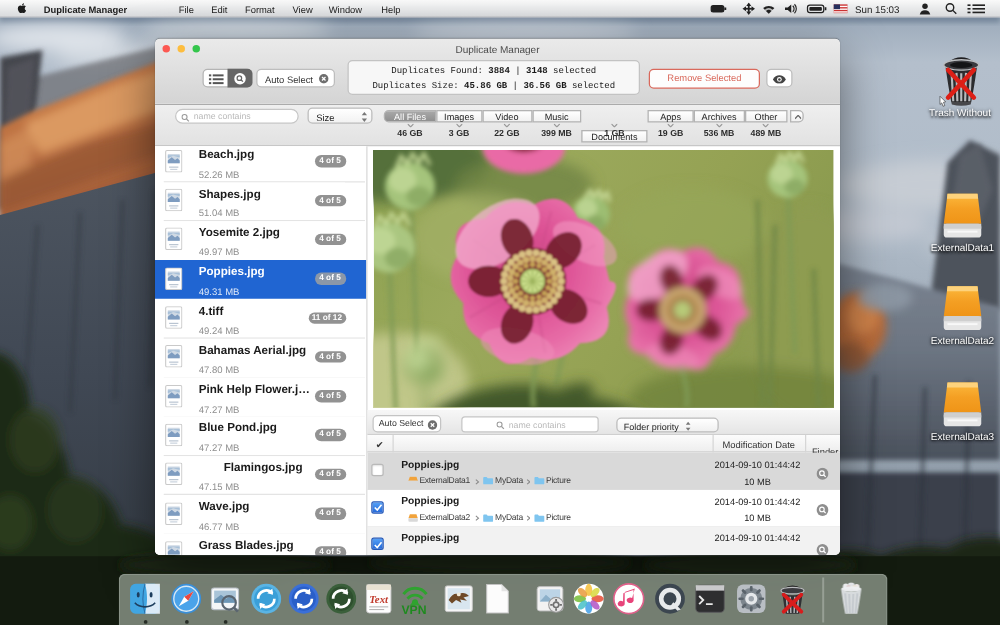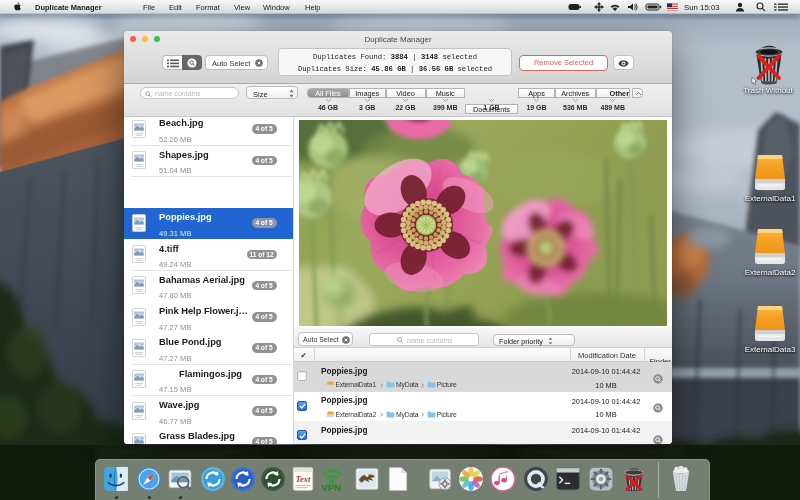--- a/index.html
+++ b/index.html
@@ -381,21 +381,21 @@
     <div class="abs" style="left:211.0px;top:0;width:37px;height:9.5px;border:0.5px solid #b3b3b3;box-sizing:border-box;background:linear-gradient(#fff,#f1f1f1);color:#222;font-size:7.3px;text-align:center;line-height:9px;">Apps</div>
     <svg class="abs" style="left:227.0px;top:11px" width="5" height="3" viewBox="0 0 5 3">
           <path d="M0 0 2.5 2.5 5 0" fill="none" stroke="#999" stroke-width="0.9"></path>
         </svg>
     <div class="abs" style="left:204.5px;top:15.5px;width:50px;text-align:center;font-size:7px;font-weight:bold;color:#2b2b2b;">19 GB</div>
     <div class="abs" style="left:248.0px;top:0;width:40.5px;height:9.5px;border:0.5px solid #b3b3b3;box-sizing:border-box;background:linear-gradient(#fff,#f1f1f1);color:#222;font-size:7.3px;text-align:center;line-height:9px;">Archives</div>
     <svg class="abs" style="left:265.75px;top:11px" width="5" height="3" viewBox="0 0 5 3">
           <path d="M0 0 2.5 2.5 5 0" fill="none" stroke="#999" stroke-width="0.9"></path>
         </svg>
     <div class="abs" style="left:243.25px;top:15.5px;width:50px;text-align:center;font-size:7px;font-weight:bold;color:#2b2b2b;">536 MB</div>
-    <div class="abs" style="left:288.5px;top:0;width:34.5px;height:9.5px;border:0.5px solid #b3b3b3;box-sizing:border-box;background:linear-gradient(#fff,#f1f1f1);color:#222;font-size:7.3px;text-align:right;line-height:9px;font-weight:bold;">Other</div>
+    <div class="abs" style="left:288.5px;top:0;width:34.5px;height:9.5px;border:0.5px solid #b3b3b3;box-sizing:border-box;background:linear-gradient(#fff,#f1f1f1);color:#222;font-size:7.3px;text-align:center;line-height:9px;">Other</div>
     <svg class="abs" style="left:303.25px;top:11px" width="5" height="3" viewBox="0 0 5 3">
           <path d="M0 0 2.5 2.5 5 0" fill="none" stroke="#999" stroke-width="0.9"></path>
         </svg>
     <div class="abs" style="left:280.75px;top:15.5px;width:50px;text-align:center;font-size:7px;font-weight:bold;color:#2b2b2b;">489 MB</div>
     <div class="abs" style="left:324.5px;top:0;width:11px;height:9.5px;border:0.5px solid #b3b3b3;border-radius:0 4px 4px 0;background:linear-gradient(#fff,#f1f1f1);box-sizing:border-box;">
           <svg style="position:absolute;left:3px;top:2.8px" width="5" height="4" viewBox="0 0 5 4">
             <path d="M0 3 2.5 0.3 5 3" fill="none" stroke="#666" stroke-width="1"></path>
           </svg>
         </div>
   </div>
@@ -419,20 +419,34 @@
     <svg class="abs" style="left:7.5px;top:5.5px" width="14" height="18" viewBox="0 0 13 17">
       <rect x="0.4" y="0.4" width="12.2" height="16.2" rx="1" fill="#fff" stroke="#c9c9c9" stroke-width="0.8"></rect>
       <rect x="2" y="3" width="9" height="7" fill="#cfd9e4"></rect>
       <path d="M2 8 5 5.4 7.5 7.6 9.3 6.2 11 8V10H2Z" fill="#7e9cc0"></path>
       <path d="M2 6.2 6 4.4 11 5.6V4H2Z" fill="#a8c0d8"></path>
       <rect x="3" y="12.5" width="7" height="0.9" fill="#b9c4d1"></rect>
       <rect x="3.8" y="14.2" width="5.4" height="0.9" fill="#c9d2dd"></rect>
     </svg>
     <div class="abs" style="left:35px;top:4px;font-size:9.3px;font-weight:bold;color:#1a1a1a;white-space:nowrap;">Shapes.jpg</div>
     <div class="abs" style="left:35px;top:20.5px;font-size:7.6px;color:#8e8e8e;">51.04 MB</div>
+    <div class="abs" style="left:127.5px;top:10px;width:25px;height:9.5px;border-radius:5px;background:#929292;color:#fff;font-size:6.6px;font-weight:bold;text-align:center;line-height:9.5px;">4 of 5</div>
+    <div class="abs" style="left:7px;top:30.8px;width:161px;height:0.7px;background:#e4e4e4;"></div>
+  </div>
+  <div class="abs" style="left:0;top:60.4px;width:168.5px;height:31.3px;background:#fff;">
+    <svg class="abs" style="left:7.5px;top:5.5px" width="14" height="18" viewBox="0 0 13 17">
+      <rect x="0.4" y="0.4" width="12.2" height="16.2" rx="1" fill="#fff" stroke="#c9c9c9" stroke-width="0.8"></rect>
+      <rect x="2" y="3" width="9" height="7" fill="#cfd9e4"></rect>
+      <path d="M2 8 5 5.4 7.5 7.6 9.3 6.2 11 8V10H2Z" fill="#7e9cc0"></path>
+      <path d="M2 6.2 6 4.4 11 5.6V4H2Z" fill="#a8c0d8"></path>
+      <rect x="3" y="12.5" width="7" height="0.9" fill="#b9c4d1"></rect>
+      <rect x="3.8" y="14.2" width="5.4" height="0.9" fill="#c9d2dd"></rect>
+    </svg>
+    <div class="abs" style="left:35px;top:4px;font-size:9.3px;font-weight:bold;color:#1a1a1a;white-space:nowrap;">Yosemite 2.jpg</div>
+    <div class="abs" style="left:35px;top:20.5px;font-size:7.6px;color:#8e8e8e;">49.97 MB</div>
     <div class="abs" style="left:127.5px;top:10px;width:25px;height:9.5px;border-radius:5px;background:#929292;color:#fff;font-size:6.6px;font-weight:bold;text-align:center;line-height:9.5px;">4 of 5</div>
     <div class="abs" style="left:7px;top:30.8px;width:161px;height:0.7px;background:#e4e4e4;"></div>
   </div>
   <div class="abs" style="left:0;top:91.7px;width:168.5px;height:31.3px;background:#2065d2;">
     <svg class="abs" style="left:7.5px;top:5.5px" width="14" height="18" viewBox="0 0 13 17">
       <rect x="0.4" y="0.4" width="12.2" height="16.2" rx="1" fill="#fff" stroke="#c9c9c9" stroke-width="0.8"></rect>
       <rect x="2" y="3" width="9" height="7" fill="#cfd9e4"></rect>
       <path d="M2 8 5 5.4 7.5 7.6 9.3 6.2 11 8V10H2Z" fill="#7e9cc0"></path>
       <path d="M2 6.2 6 4.4 11 5.6V4H2Z" fill="#a8c0d8"></path>
       <rect x="3" y="12.5" width="7" height="0.9" fill="#b9c4d1"></rect>

